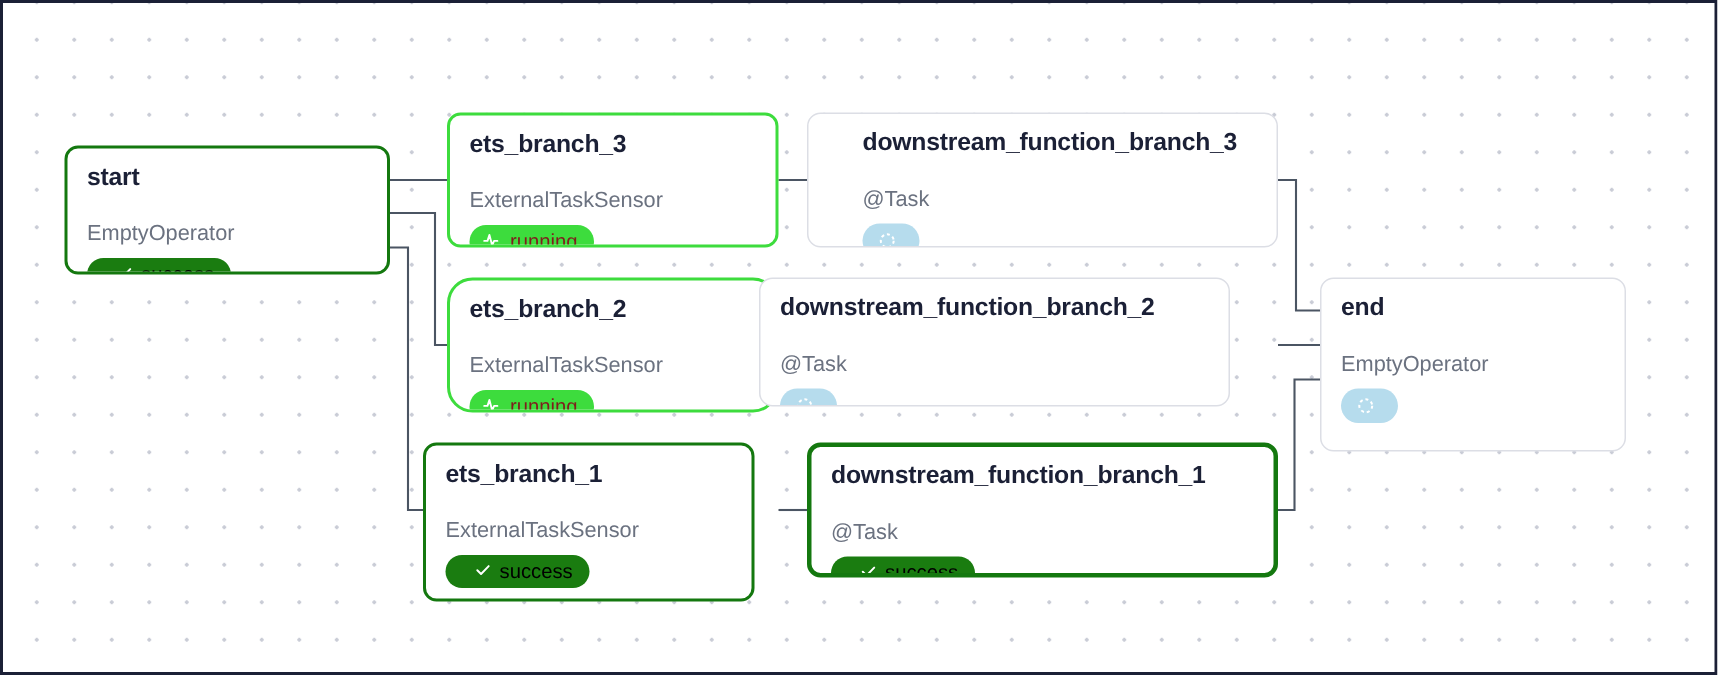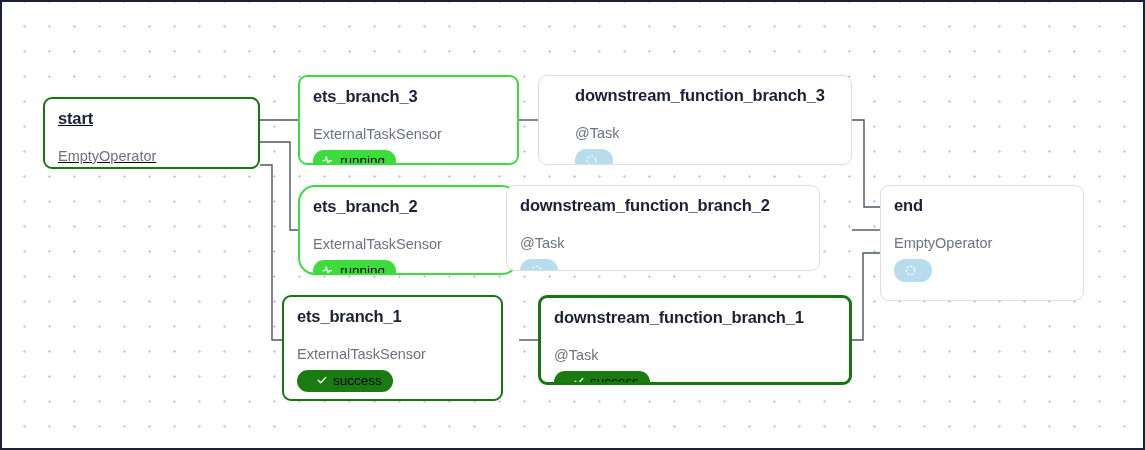--- a/index.html
+++ b/index.html
@@ -79,21 +79,21 @@
     white-space: nowrap;
   }
   .badge-success {
     background: #1a7c10;
     color: #000000;
     font-size: 13.5px;
     padding: 3px 11px 4px 19px;
   }
   .badge-running {
     background: #3ddc3d;
-    color: #000000;
+    color: #7f1d1d;
     font-size: 13.5px;
     padding: 3px 11px 4px 9px;
     text-decoration: underline;
   }
   .badge-none {
     background: #b6dced;
     padding: 5px 10px 5px 10px;
   }
   .badge svg { display: block; }
 </style>
@@ -118,21 +118,21 @@
       <path d="M 517 338 L 536 338"></path>
 
       <path d="M 850 118 L 862 118 L 862 205 L 878 205"></path>
 
       <path d="M 850 228 L 864 228 L 864 228 L 878 228"></path>
 
       <path d="M 850 338 L 861 338 L 861 251 L 878 251"></path>
     </g>
   </svg>
 
-  <div class="node state-success" style="left:41px; top:95px; width:217px; height:72px;text-decoration:underline;">
+  <div class="node state-success" style="left:41px; top:95px; width:217px; height:86px;">
     <div class="node-title">start</div>
     <div class="node-type">EmptyOperator</div>
     <div class="badge badge-success">
       <span>
         <svg width="12" height="12" viewBox="0 0 12 12">
             <path d="M2.2 6.2 L4.7 8.7 L9.8 3.4" stroke="#ffffff" stroke-width="1.3" fill="none" stroke-linecap="round" stroke-linejoin="round"></path>
           </svg>
       </span>
       <span>success</span>
     </div>

